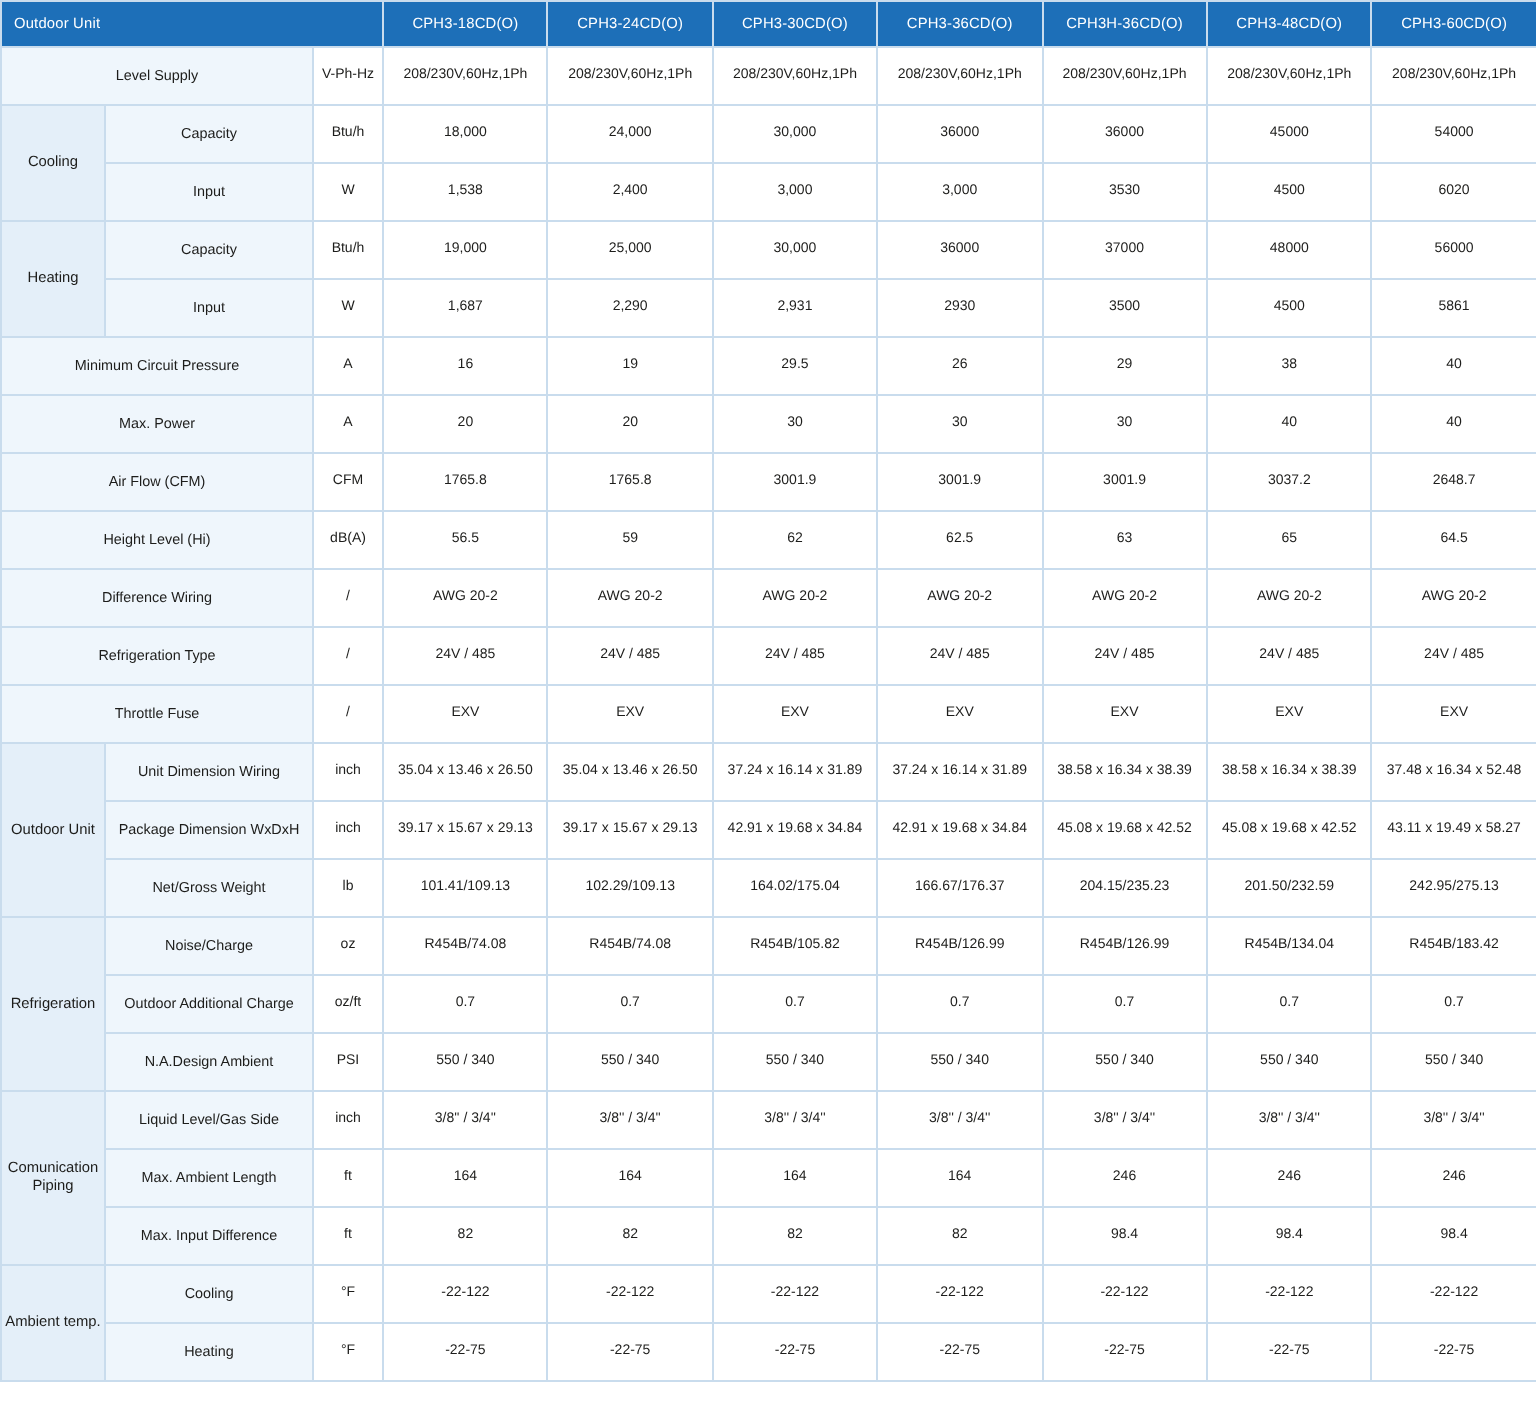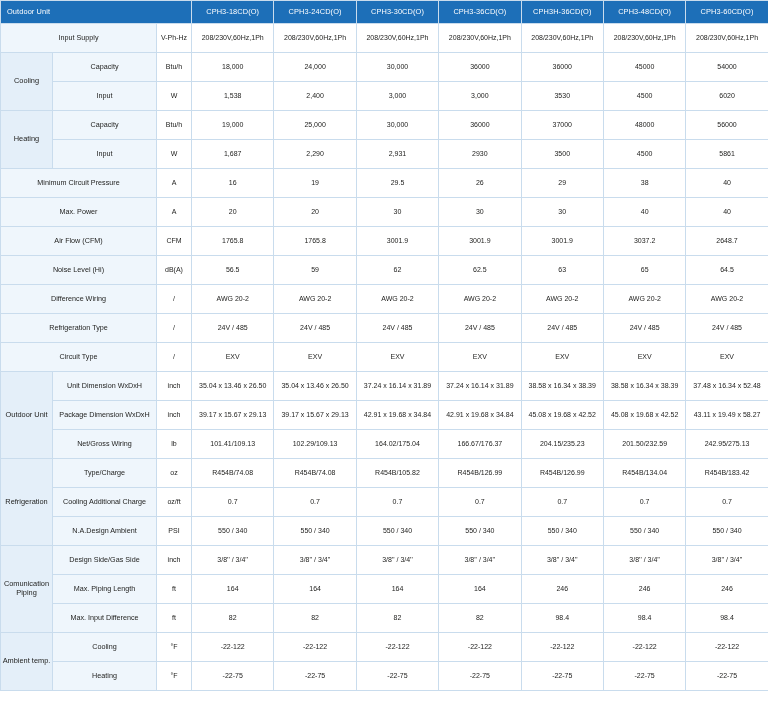--- a/index.html
+++ b/index.html
@@ -100,21 +100,21 @@
       <th>CPH3-30CD(O)</th>
       <th>CPH3-36CD(O)</th>
       <th>CPH3H-36CD(O)</th>
       <th>CPH3-48CD(O)</th>
       <th>CPH3-60CD(O)</th>
     </tr>
   </thead>
   <tbody>
 
     <tr class="r band-a">
-      <td class="rowlabel band-b" colspan="2">Input Supply</td>
+      <td class="rowlabel band-b" colspan="2">Level Supply</td>
       <td class="unit band-a">V-Ph-Hz</td>
       <td class="val">208/230V,60Hz,1Ph</td>
       <td class="val">208/230V,60Hz,1Ph</td>
       <td class="val">208/230V,60Hz,1Ph</td>
       <td class="val">208/230V,60Hz,1Ph</td>
       <td class="val">208/230V,60Hz,1Ph</td>
       <td class="val">208/230V,60Hz,1Ph</td>
       <td class="val">208/230V,60Hz,1Ph</td>
     </tr>
 
@@ -196,21 +196,21 @@
       <td class="val">1765.8</td>
       <td class="val">1765.8</td>
       <td class="val">3001.9</td>
       <td class="val">3001.9</td>
       <td class="val">3001.9</td>
       <td class="val">3037.2</td>
       <td class="val">2648.7</td>
     </tr>
 
     <tr class="r band-a">
-      <td class="rowlabel band-b" colspan="2">Noise Level (Hi)</td>
+      <td class="rowlabel band-b" colspan="2">Height Level (Hi)</td>
       <td class="unit band-a">dB(A)</td>
       <td class="val">56.5</td>
       <td class="val">59</td>
       <td class="val">62</td>
       <td class="val">62.5</td>
       <td class="val">63</td>
       <td class="val">65</td>
       <td class="val">64.5</td>
     </tr>
 
@@ -232,34 +232,34 @@
       <td class="val">24V / 485</td>
       <td class="val">24V / 485</td>
       <td class="val">24V / 485</td>
       <td class="val">24V / 485</td>
       <td class="val">24V / 485</td>
       <td class="val">24V / 485</td>
       <td class="val">24V / 485</td>
     </tr>
 
     <tr class="r band-a">
-      <td class="rowlabel band-b" colspan="2">Circuit Type</td>
+      <td class="rowlabel band-b" colspan="2">Throttle Fuse</td>
       <td class="unit band-a">/</td>
       <td class="val">EXV</td>
       <td class="val">EXV</td>
       <td class="val">EXV</td>
       <td class="val">EXV</td>
       <td class="val">EXV</td>
       <td class="val">EXV</td>
       <td class="val">EXV</td>
     </tr>
 
     <tr class="r band-a">
       <td class="grouplabel band-c" rowspan="3">Outdoor Unit</td>
-      <td class="sublabel band-b">Unit Dimension WxDxH</td>
+      <td class="sublabel band-b">Unit Dimension Wiring</td>
       <td class="unit band-a">inch</td>
       <td class="val">35.04 x 13.46 x 26.50</td>
       <td class="val">35.04 x 13.46 x 26.50</td>
       <td class="val">37.24 x 16.14 x 31.89</td>
       <td class="val">37.24 x 16.14 x 31.89</td>
       <td class="val">38.58 x 16.34 x 38.39</td>
       <td class="val">38.58 x 16.34 x 38.39</td>
       <td class="val">37.48 x 16.34 x 52.48</td>
     </tr>
     <tr class="r band-a">
@@ -267,45 +267,45 @@
       <td class="unit band-a">inch</td>
       <td class="val">39.17 x 15.67 x 29.13</td>
       <td class="val">39.17 x 15.67 x 29.13</td>
       <td class="val">42.91 x 19.68 x 34.84</td>
       <td class="val">42.91 x 19.68 x 34.84</td>
       <td class="val">45.08 x 19.68 x 42.52</td>
       <td class="val">45.08 x 19.68 x 42.52</td>
       <td class="val">43.11 x 19.49 x 58.27</td>
     </tr>
     <tr class="r band-a">
-      <td class="sublabel band-b">Net/Gross Wiring</td>
+      <td class="sublabel band-b">Net/Gross Weight</td>
       <td class="unit band-a">lb</td>
       <td class="val">101.41/109.13</td>
       <td class="val">102.29/109.13</td>
       <td class="val">164.02/175.04</td>
       <td class="val">166.67/176.37</td>
       <td class="val">204.15/235.23</td>
       <td class="val">201.50/232.59</td>
       <td class="val">242.95/275.13</td>
     </tr>
 
     <tr class="r band-a">
       <td class="grouplabel band-c" rowspan="3">Refrigeration</td>
-      <td class="sublabel band-b">Type/Charge</td>
+      <td class="sublabel band-b">Noise/Charge</td>
       <td class="unit band-a">oz</td>
       <td class="val">R454B/74.08</td>
       <td class="val">R454B/74.08</td>
       <td class="val">R454B/105.82</td>
       <td class="val">R454B/126.99</td>
       <td class="val">R454B/126.99</td>
       <td class="val">R454B/134.04</td>
       <td class="val">R454B/183.42</td>
     </tr>
     <tr class="r band-a">
-      <td class="sublabel band-b">Cooling Additional Charge</td>
+      <td class="sublabel band-b">Outdoor Additional Charge</td>
       <td class="unit band-a">oz/ft</td>
       <td class="val">0.7</td>
       <td class="val">0.7</td>
       <td class="val">0.7</td>
       <td class="val">0.7</td>
       <td class="val">0.7</td>
       <td class="val">0.7</td>
       <td class="val">0.7</td>
     </tr>
     <tr class="r band-a">
@@ -315,32 +315,32 @@
       <td class="val">550 / 340</td>
       <td class="val">550 / 340</td>
       <td class="val">550 / 340</td>
       <td class="val">550 / 340</td>
       <td class="val">550 / 340</td>
       <td class="val">550 / 340</td>
     </tr>
 
     <tr class="r band-a">
       <td class="grouplabel band-c" rowspan="3">Comunication Piping</td>
-      <td class="sublabel band-b">Design Side/Gas Side</td>
+      <td class="sublabel band-b">Liquid Level/Gas Side</td>
       <td class="unit band-a">inch</td>
       <td class="val">3/8'' /  3/4''</td>
       <td class="val">3/8'' /  3/4''</td>
       <td class="val">3/8'' /  3/4''</td>
       <td class="val">3/8'' /  3/4''</td>
       <td class="val">3/8'' /  3/4''</td>
       <td class="val">3/8'' /  3/4''</td>
       <td class="val">3/8'' /  3/4''</td>
     </tr>
     <tr class="r band-a">
-      <td class="sublabel band-b">Max. Piping Length</td>
+      <td class="sublabel band-b">Max. Ambient Length</td>
       <td class="unit band-a">ft</td>
       <td class="val">164</td>
       <td class="val">164</td>
       <td class="val">164</td>
       <td class="val">164</td>
       <td class="val">246</td>
       <td class="val">246</td>
       <td class="val">246</td>
     </tr>
     <tr class="r band-a">

